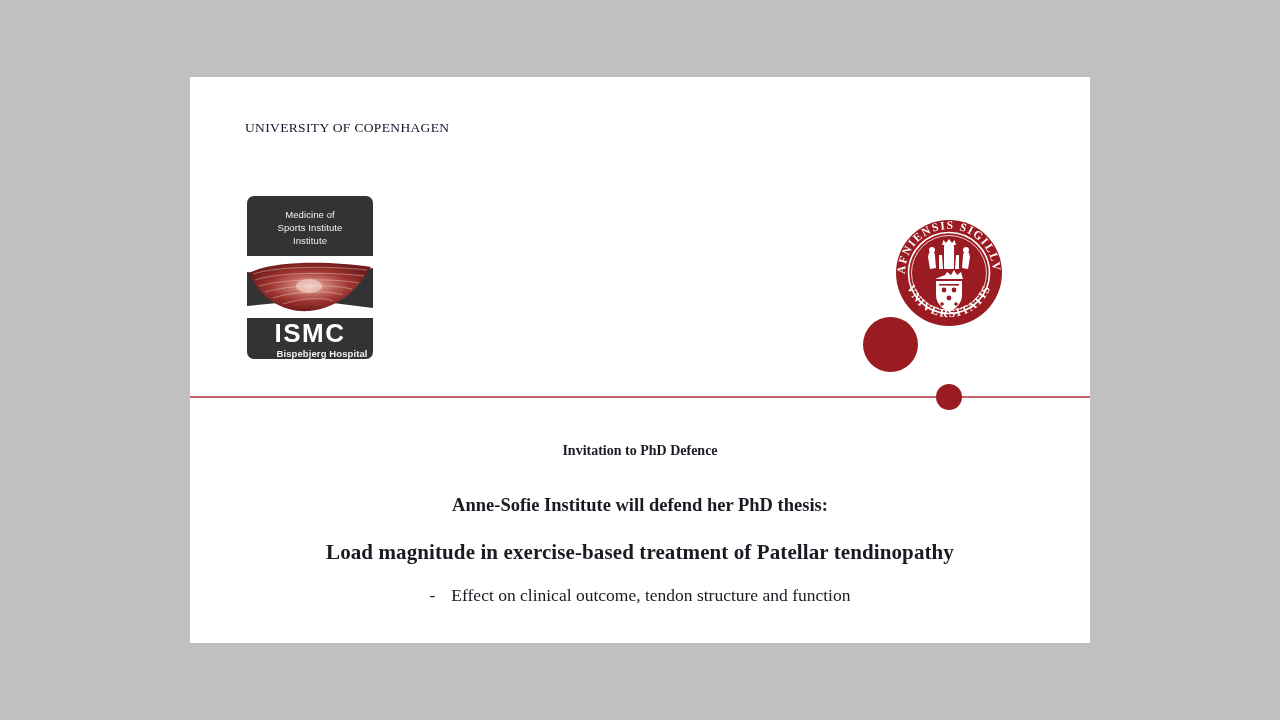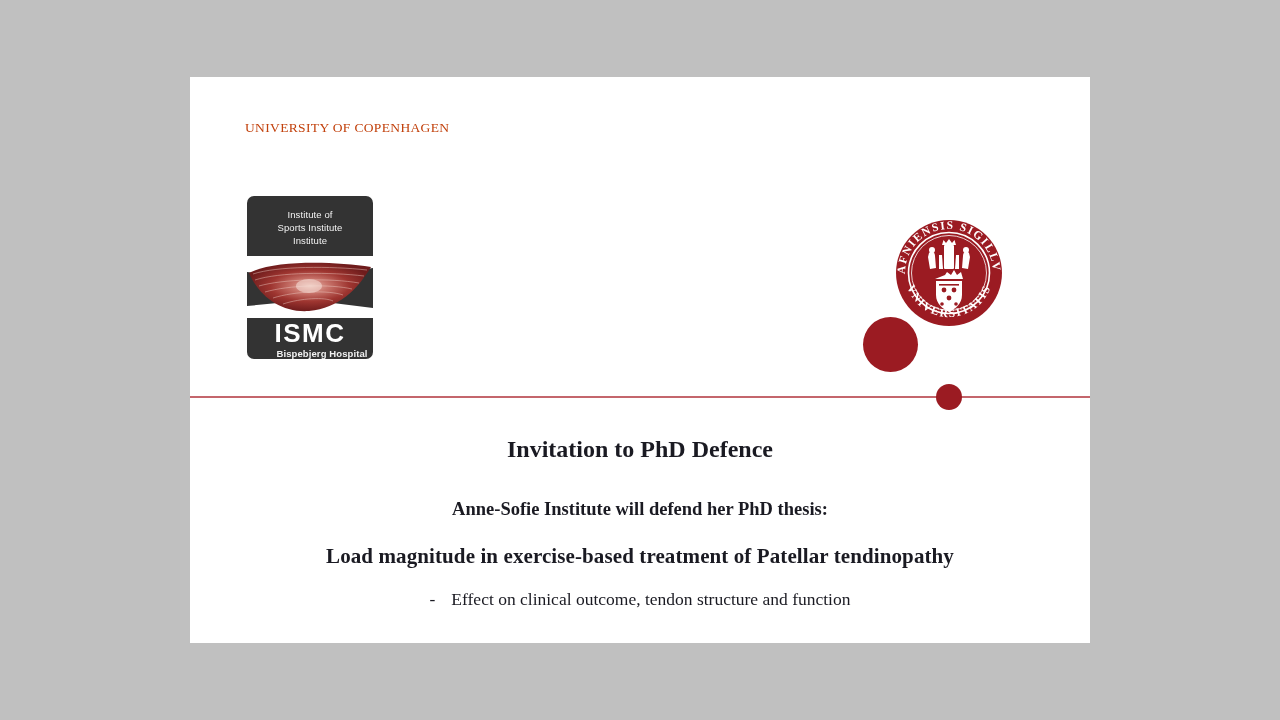--- a/index.html
+++ b/index.html
@@ -31,21 +31,21 @@
   #institution-header {
     position: absolute;
     left: 55px;
     top: 42px;
     line-height: 1.38;
   }
   #institution-header .line {
     font-family: "Liberation Serif", serif;
     font-size: 13.5px;
     letter-spacing: 0.35px;
-    color: #c2410c;
+    color: #0f172a;
     white-space: nowrap;
   }
 
   
   #ismc-logo {
     position: absolute;
     left: 57px;
     top: 119px;
     width: 126px;
     height: 163px;
@@ -146,23 +146,23 @@
     left: 0;
     top: 350px;
     width: 900px;
     text-align: center;
   }
   .body-line {
     font-family: "Liberation Serif", serif;
     color: #1a1a22;
   }
   #invitation-heading {
-    font-size: 24px;
-    font-weight: bold;
-    margin-top: 9px;
+    font-size: 14px;
+    font-weight: bold;
+    margin-top: 16px;
     text-align: center;
   }
   #defender-line {
     font-size: 18.5px;
     font-weight: bold;
     margin-top: 36px;
   }
   #thesis-title {
     font-size: 21px;
     font-weight: bold;
@@ -183,21 +183,21 @@
 <body>
 
 <div id="slide-card">
 
   <div id="institution-header">
     <div class="line">UNIVERSITY OF COPENHAGEN</div>
   </div>
 
   <div id="ismc-logo">
     <div id="ismc-top-text">
-      <div>Institute of</div>
+      <div>Medicine of</div>
       <div>Sports Institute</div>
       <div>Institute</div>
     </div>
 
     <div id="ismc-muscle-band">
       <svg width="126" height="62" viewBox="0 0 126 62" xmlns="http://www.w3.org/2000/svg">
         <defs>
           <radialGradient id="muscleGrad" cx="50%" cy="48%" r="52%">
             <stop offset="0%" stop-color="#e8b9ad"></stop>
             <stop offset="28%" stop-color="#c9756c"></stop>

